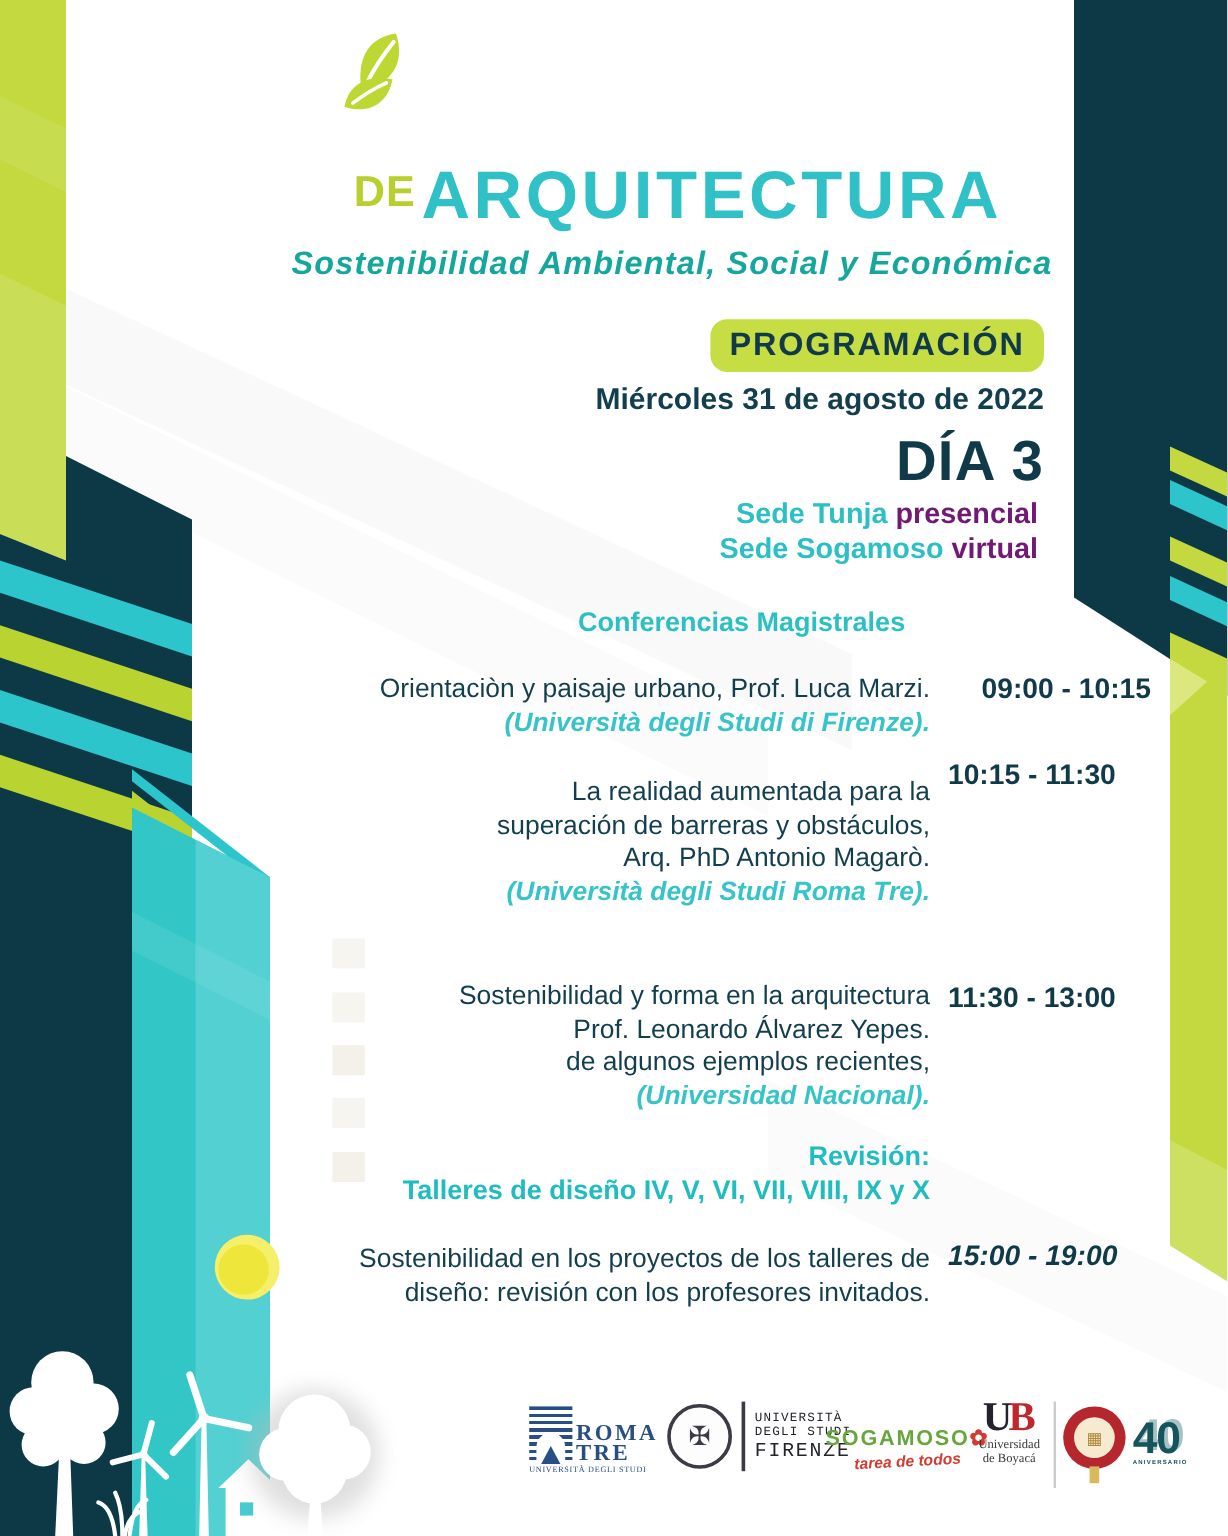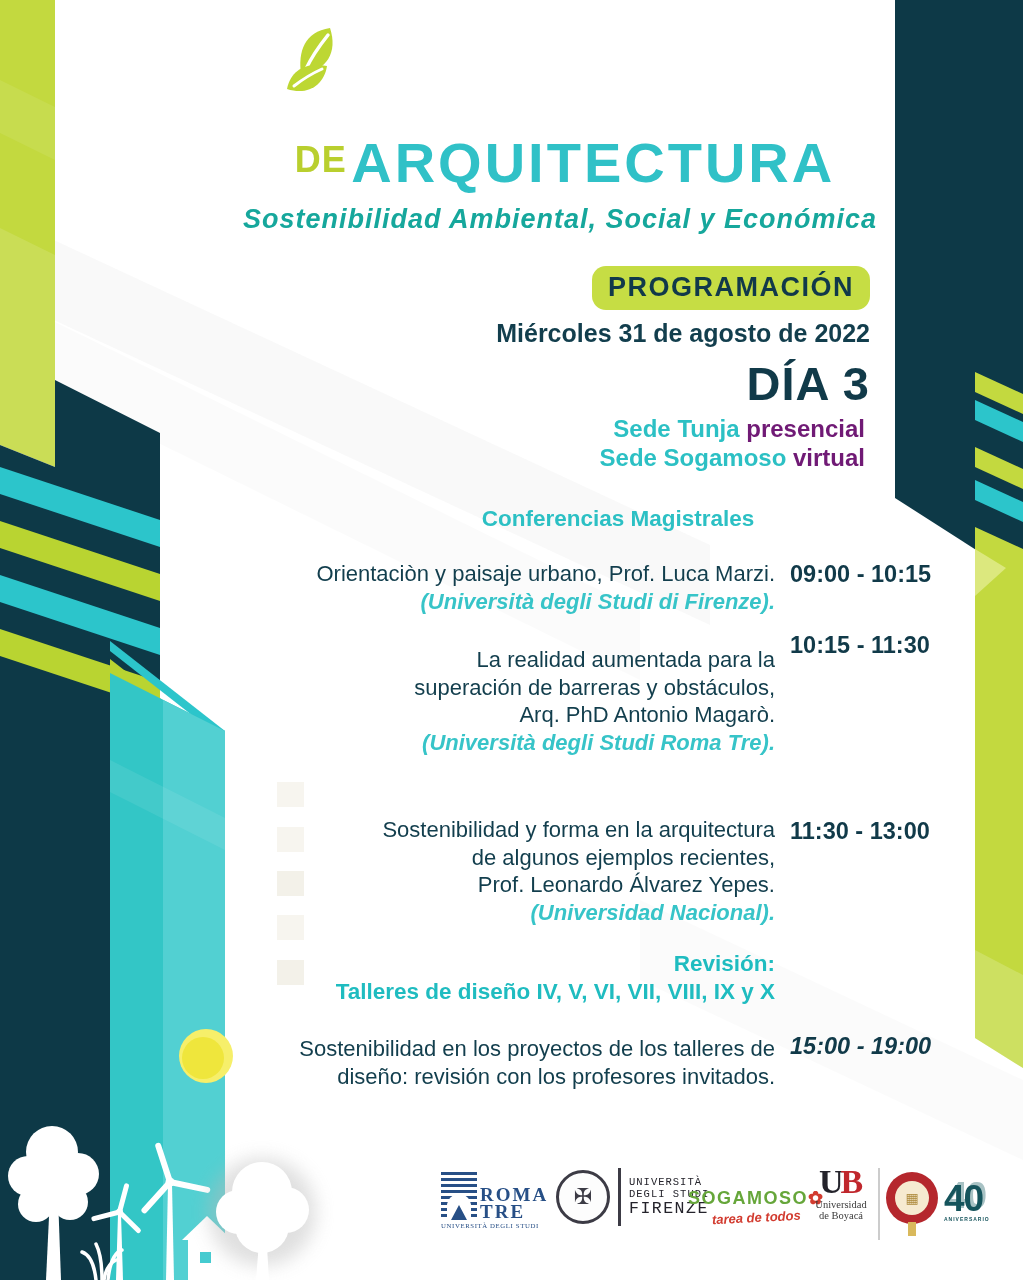--- a/index.html
+++ b/index.html
@@ -221,34 +221,34 @@
       <span class="t">Sede Sogamoso</span>
       <span class="n">virtual</span>
     </div>
   </div>
   <div class="abs sectionhead">Conferencias Magistrales</div>
 
   <div class="abs sess" style="top:560px;">
     <span class="ln">Orientaciòn y paisaje urbano, Prof. Luca Marzi.</span>
     <span class="org">(Università degli Studi di Firenze).</span>
   </div>
-  <div class="abs time" style="top:561px;">09:00 - 10:15</div>
+  <div class="abs time" style="top:561px;margin-left:28px;">09:00 - 10:15</div>
 
   <div class="abs sess" style="top:646px;">
     <span class="ln">La realidad aumentada para la</span>
     <span class="ln">superación de barreras y obstáculos,</span>
     <span class="ln">Arq. PhD Antonio Magarò.</span>
     <span class="org">(Università degli Studi Roma Tre).</span>
   </div>
   <div class="abs time" style="top:632px;">10:15 - 11:30</div>
 
   <div class="abs sess" style="top:816px;">
     <span class="ln">Sostenibilidad y forma en la arquitectura</span>
+    <span class="ln">Prof. Leonardo Álvarez Yepes.</span>
     <span class="ln">de algunos ejemplos recientes,</span>
-    <span class="ln">Prof. Leonardo Álvarez Yepes.</span>
     <span class="org">(Universidad Nacional).</span>
   </div>
   <div class="abs time" style="top:818px;">11:30 - 13:00</div>
 
   <div class="abs revlabel">Revisión:</div>
   <div class="abs revdetail">Talleres de diseño IV, V, VI, VII, VIII, IX y X</div>
 
   <div class="abs sess" style="top:1035px;">
     <span class="ln">Sostenibilidad en los proyectos de los talleres de</span>
     <span class="ln">diseño: revisión con los profesores invitados.</span>

